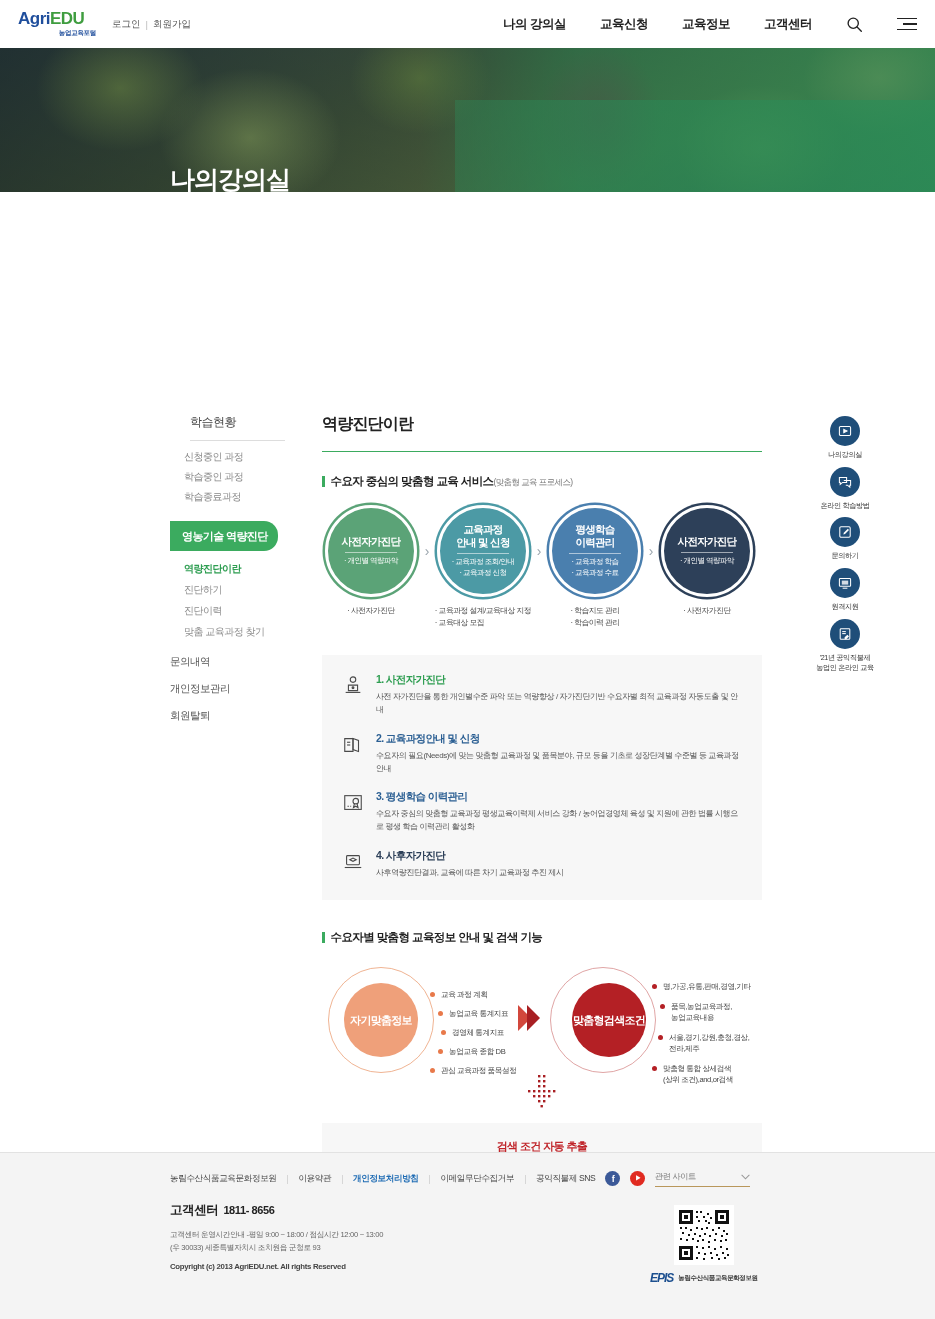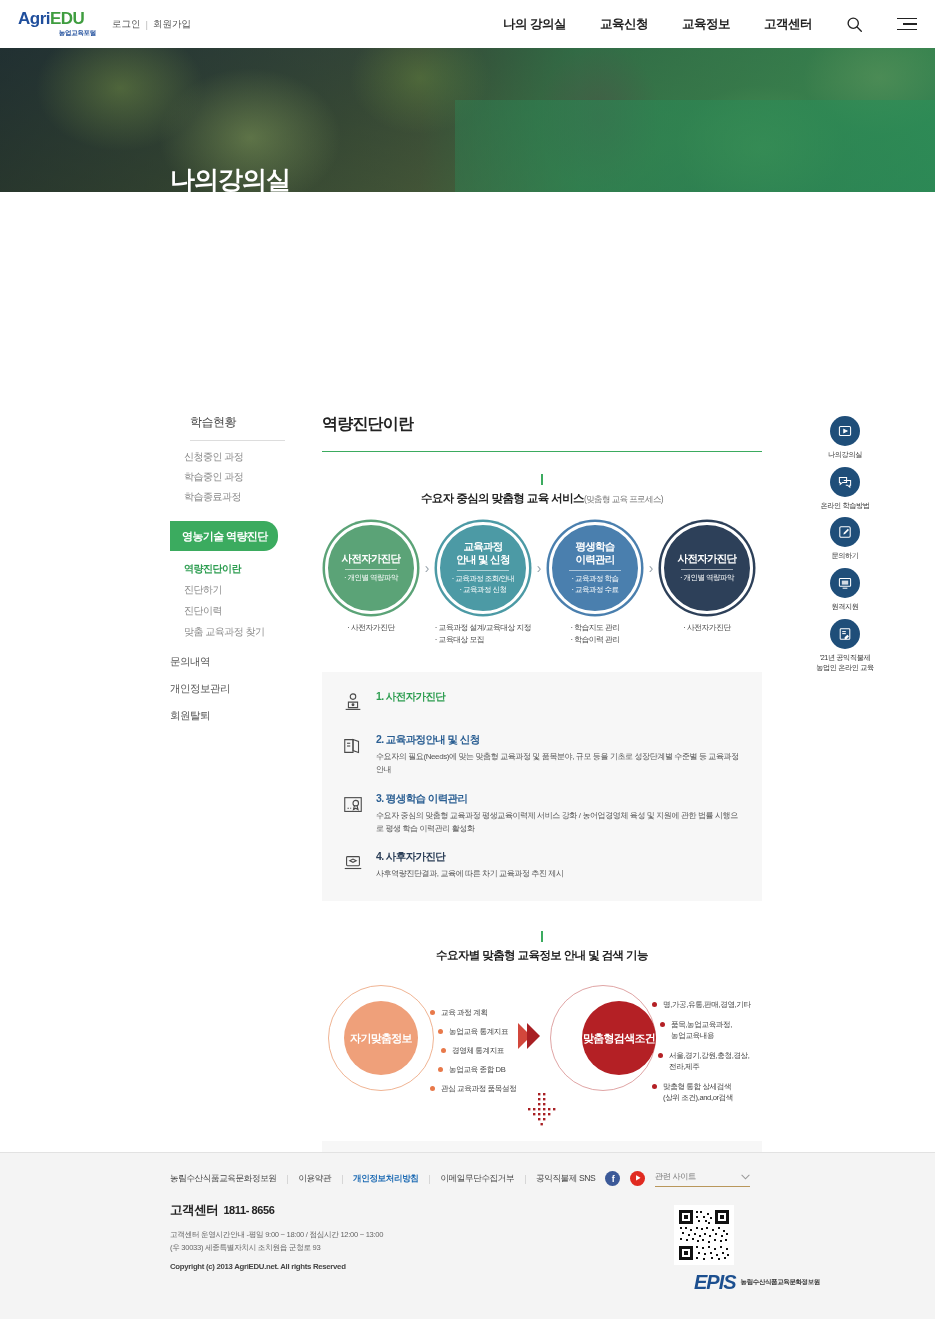--- a/index.html
+++ b/index.html
@@ -59,21 +59,21 @@
   .side-links { margin-top:11px; display:flex; flex-direction:column; gap:7px; padding-left:14px; }
   .side-link { font-size:10px; color:#8d8d8d; letter-spacing:-.5px; cursor:pointer; }
   .side-link.active { color:#2f9e52; font-weight:bold; }
   .side-bottom { margin-top:16px; display:flex; flex-direction:column; gap:13px; }
   .side-bottom-item { font-size:10.5px; color:#555; letter-spacing:-.5px; cursor:pointer; }
 
   
   .main { position:absolute; left:322px; top:222px; width:440px; }
   .page-title { font-size:16px; font-weight:bold; color:#222; letter-spacing:-.8px; }
   .title-rule { margin-top:16px; border-top:1px solid #3bab5f; }
-  .sec-head { display:flex; align-items:center; gap:6px; margin-top:22px;flex-direction:column; }
+  .sec-head { display:flex; align-items:center; gap:6px; margin-top:22px; }
   .sec-bar { width:2.5px; height:11px; background:#3bab5f; }
   .sec-title { font-size:11.5px; font-weight:bold; color:#222; letter-spacing:-.6px; }
   .sec-title small { font-weight:normal; font-size:8.5px; color:#777; }
 
   
   .proc { display:flex; align-items:flex-start; margin-top:16px; }
   .proc-col { width:98px; display:flex; flex-direction:column; align-items:center; }
   .circ { width:92px; height:92px; border-radius:50%; display:flex; flex-direction:column;
     align-items:center; justify-content:center; color:#fff; text-align:center;
     border:3px solid #fff; box-shadow:0 0 0 2.5px currentColor; }
@@ -141,21 +141,21 @@
   .f-tel { margin-top:16px; font-size:12.5px; font-weight:bold; color:#222; letter-spacing:-.4px; }
   .f-tel b { font-size:11px; margin-left:5px; }
   .f-addr { margin-top:9px; font-size:7.6px; color:#666; line-height:1.75; letter-spacing:-.3px; }
   .f-copy { margin-top:7px; font-size:7.8px; color:#444; font-weight:bold; letter-spacing:-.3px; }
   .f-select { position:absolute; left:655px; top:18px; width:95px; border-bottom:1px solid #b9975b;
     padding-bottom:4px; display:flex; justify-content:space-between; align-items:center; cursor:pointer; }
   .f-select span { font-size:8.2px; color:#777; letter-spacing:-.4px; }
   .qr { position:absolute; left:674px; top:52px; width:60px; height:60px; background:#fff;
     padding:3px; }
   .epis { position:absolute; left:650px; top:118px; display:flex; align-items:center; gap:5px; }
-  .epis-txt { font-size:20px; font-weight:bold; font-style:italic; color:#1c4f8f; letter-spacing:-1px;margin-left:44px; }
+  .epis-txt { font-size:12px; font-weight:bold; font-style:italic; color:#1c4f8f; letter-spacing:-1px; }
   .epis-sub { font-size:6.5px; color:#333; font-weight:bold; letter-spacing:-.4px; }
 </style>
 </head>
 <body>
 
 <div class="header">
   <div class="logo-block">
     <div class="logo-main">
       <span class="logo-agri">Agri</span><span class="logo-edu">EDU</span>
     </div>
@@ -290,20 +290,21 @@
         <div class="li-ico">
           <svg width="22" height="22" viewBox="0 0 24 24" fill="none" stroke="#4a4a4a" stroke-width="1.2">
             <circle cx="12" cy="5" r="3"></circle>
               <path d="M7 11h10v6H7z"></path>
               <path d="M4 19h16"></path>
               <circle cx="12" cy="14" r="1" fill="#4a4a4a"></circle>
           </svg>
         </div>
         <div>
           <div class="li-h g">1. 사전자가진단</div>
+          <div class="li-p">사전 자가진단을 통한 개인별수준 파악 또는 역량향상 / 자가진단기반 수요자별 최적 교육과정 자동도출 및 안내</div>
         </div>
       </div>
       <div class="li">
         <div class="li-ico">
           <svg width="22" height="22" viewBox="0 0 24 24" fill="none" stroke="#4a4a4a" stroke-width="1.2">
             <path d="M3 5h9v14H3z"></path>
               <path d="M12 5l6 2v12l-6-2z"></path>
               <line x1="5.5" y1="9" x2="9" y2="9"></line>
               <line x1="5.5" y1="12" x2="9" y2="12"></line>
           </svg>
@@ -375,21 +376,21 @@
             <span>관심 교육과정 품목설정</span>
           </div>
       </div>
 
       <div class="arrows">
         <div class="arr" style="border-left:13px solid #d2473c"></div>
         <div class="arr" style="border-left:13px solid #a81f23; margin-left:-4px"></div>
       </div>
 
       <div class="dring" style="left:228px; top:6px; border:1px solid #e0a5a5;"></div>
-      <div class="dcirc" style="left:260px; top:22px; background:#b42025;">
+      <div class="dcirc" style="left:250px; top:22px; background:#b42025;">
         <div>맞춤형</div>
         <div>검색조건</div>
       </div>
       <div class="dlist" style="left:330px; top:20px; gap:9px;">
         <div class="dl">
             <span class="dot" style="background:#b42025"></span>
             <span>명,가공,유통,판매,경영,기타</span>
           </div>
         <div class="dl" style="margin-left:8px">
             <span class="dot" style="background:#b42025"></span>

